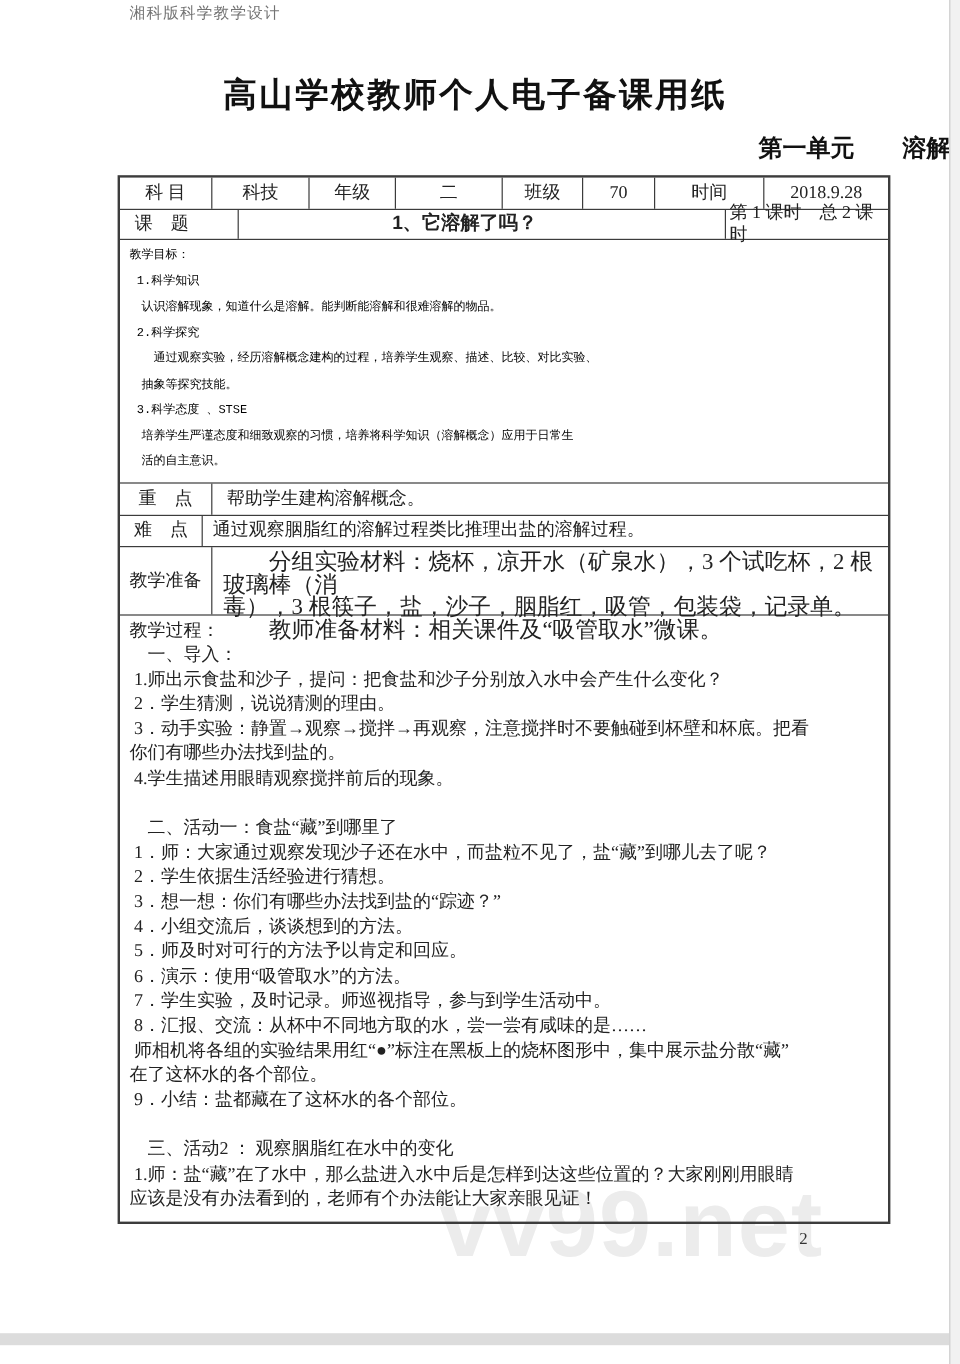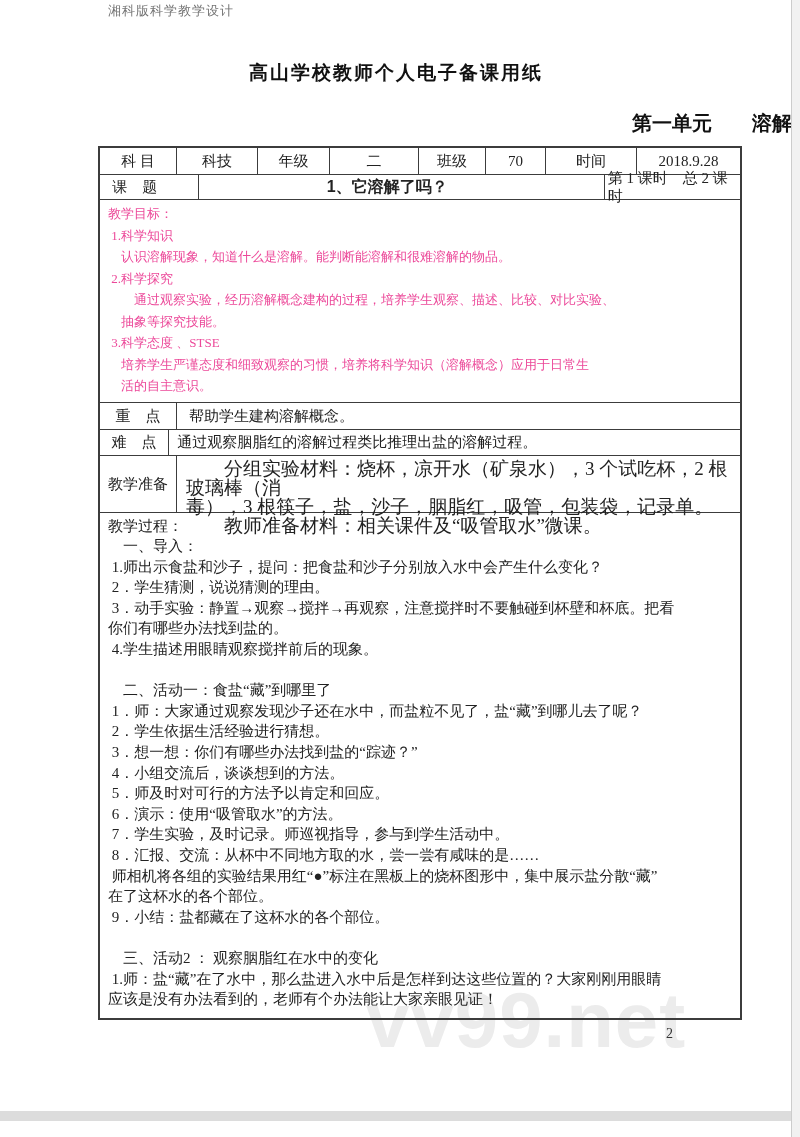--- a/index.html
+++ b/index.html
@@ -8,37 +8,37 @@
             font-family:"Liberation Serif","DejaVu Serif",serif;color:#222;}
   
   .right-edge{position:absolute;left:791px;top:0;width:9px;height:1137px;background:#f1f1f1;border-left:1px solid #cccccc;}
   .page-gap{position:absolute;left:0;top:1111px;width:791px;height:10px;background:#dcdcdc;}
   .watermark{position:absolute;left:366px;top:975px;width:500px;font-family:"Liberation Sans","DejaVu Sans",sans-serif;
              font-weight:bold;font-size:78px;letter-spacing:1px;color:#ececec;z-index:0;user-select:none;}
   .page-number{position:absolute;left:666px;top:1026px;font-size:14px;color:#333;z-index:2;}
   
   .header-note{position:absolute;left:108px;top:2px;font-size:13px;color:#737373;letter-spacing:1px;}
   .doc-title{position:absolute;left:0;top:60px;width:792px;text-align:center;
-             font-family:"Liberation Sans","DejaVu Sans",sans-serif;font-weight:bold;font-size:19px;color:#111;letter-spacing:2px;}
+             font-family:"Liberation Sans","DejaVu Sans",sans-serif;font-weight:bold;font-size:28px;color:#111;letter-spacing:2px;}
   .doc-subtitle{position:absolute;left:0;top:110px;width:792px;text-align:right;
              font-family:"Liberation Sans","DejaVu Sans",sans-serif;font-weight:bold;font-size:20px;color:#111;}
   
   .doc-table{position:absolute;left:98px;top:146px;width:644px;border:2px solid #3c3c3c;box-sizing:border-box;z-index:1;}
   .row{display:flex;border-top:1px solid #3c3c3c;box-sizing:border-box;}
   .row:first-child{border-top:none;}
   .c{box-sizing:border-box;display:flex;align-items:center;justify-content:center;
      font-size:15px;line-height:18px;padding:2px 3px;}
   .c + .c{border-left:1px solid #3c3c3c;}
   .c.left{justify-content:flex-start;align-items:flex-start;display:block;}
   .r1{height:26px;} .r2{height:25px;gap:28px;} .rkey{height:27px;justify-content:space-between;} .rdiff{height:26px;} .rprep{height:57px;}
   .topic-cell{font-family:"Liberation Sans","DejaVu Sans",sans-serif;font-weight:bold;font-size:16px;}
   .period-cell{font-size:15px;}
   .block{padding:3px 8px 5px 8px;}
   .tl{font-size:15px;line-height:20.6px;min-height:20.6px;white-space:pre-wrap;color:#222;}
-  .ol{font-size:13px;line-height:21.5px;min-height:21.5px;white-space:pre-wrap;color:#ec4899;}
+  .ol{font-size:10px;line-height:21.5px;min-height:21.5px;white-space:pre-wrap;color:#000000;font-family:Liberation Mono, monospace;}
   .pl{font-size:19px;line-height:19px;min-height:19px;white-space:pre-wrap;color:#222;}
   .prep-block{padding:1px 6px;width:100%;}
 </style>
 </head>
 <body>
 
 <div class="viewport">
 
   <div class="watermark">vv99.net</div>
 

